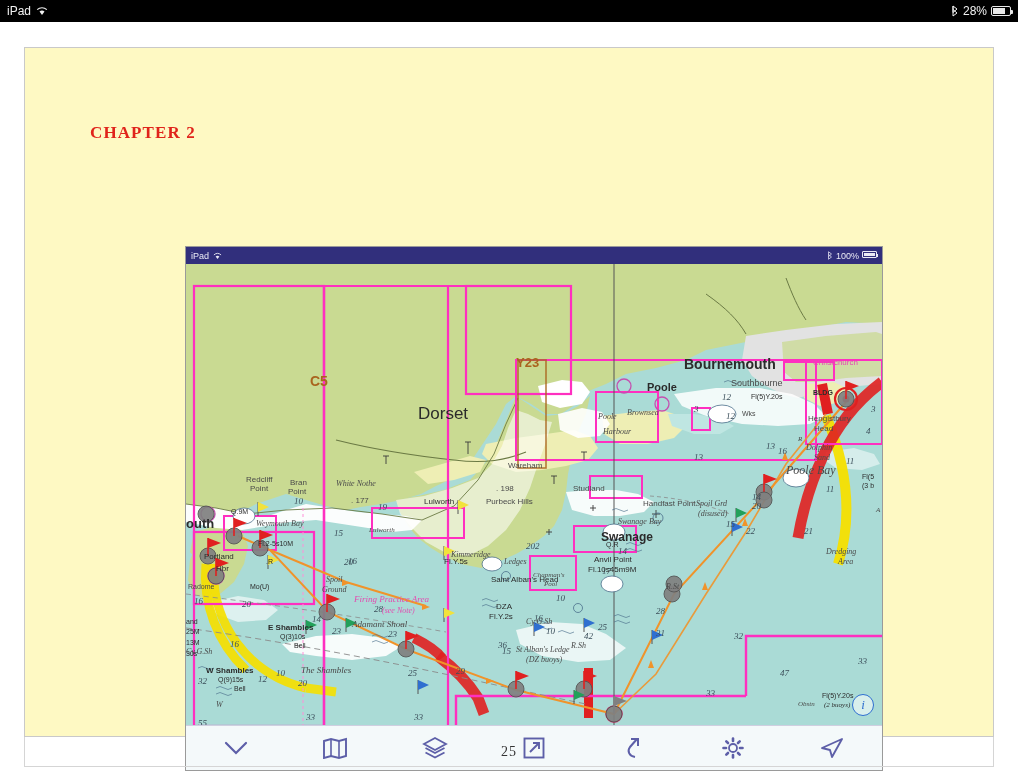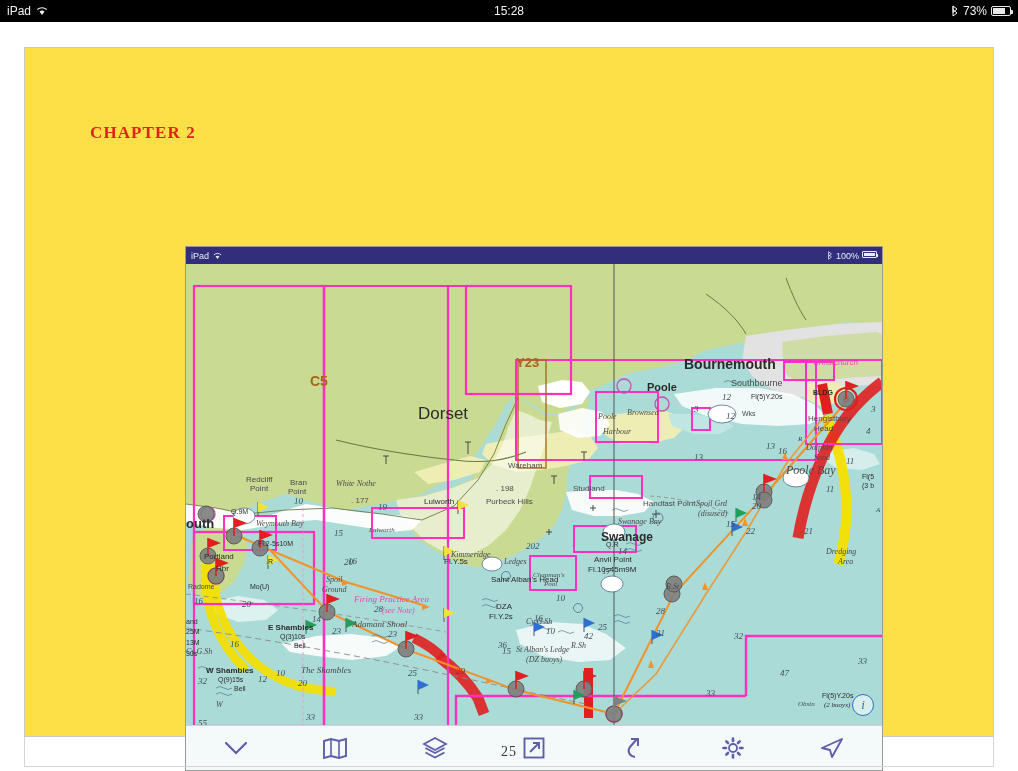--- a/index.html
+++ b/index.html
@@ -14,21 +14,21 @@
   .ios-statusbar .left{display:flex;align-items:center;gap:5px;}
   .ios-statusbar .center{position:absolute;left:0;right:0;text-align:center;font-size:12px;}
   .ios-statusbar .right{margin-left:auto;display:flex;align-items:center;gap:4px;z-index:2;}
   .batt{width:20px;height:10px;border:1px solid #e8e8e8;border-radius:2px;position:relative;box-sizing:border-box;padding:1px;}
   .batt:after{content:"";position:absolute;right:-3px;top:3px;width:2px;height:4px;background:#e8e8e8;border-radius:0 1px 1px 0;}
   .batt i{display:block;height:100%;background:#e8e8e8;}
 
   
   .page{
     position:absolute;left:24px;top:47px;width:970px;height:690px;
-    background:#fde047;border:1px solid #c9c9c9;box-sizing:border-box;
+    background:#fef9c3;border:1px solid #c9c9c9;box-sizing:border-box;
   }
   .topbar{position:absolute;left:30px;top:52px;width:962px;height:6px;background:#000;}
   .page-number{
     position:absolute;left:24px;top:737px;width:970px;height:30px;
     border:1px solid #d5d5d5;border-top:none;box-sizing:border-box;
     display:flex;align-items:center;justify-content:center;
     font-family:"Liberation Serif",serif;font-size:14px;color:#333;letter-spacing:1px;
   }
   .chapter-label{
     position:absolute;left:65px;top:75px;
@@ -71,27 +71,26 @@
 <body>
 
 <div class="ios-statusbar">
   <div class="left">
     <span>iPad</span>
     <svg width="12" height="10" viewBox="0 0 12 10">
       <path d="M6 9 L3.5 5.6 A4 4 0 0 1 8.5 5.6 Z" fill="#f2f2f2"></path>
       <path d="M1.2 3.6 A7.2 7.2 0 0 1 10.8 3.6" stroke="#f2f2f2" stroke-width="1.2" fill="none"></path>
     </svg>
   </div>
-  <div class="center">15:28</div>
   <div class="right">
     <svg width="8" height="12" viewBox="0 0 8 12">
       <path d="M2 1 L6 4 L2 7.5 L2 1 M2 11 L6 8 L2 4.5" stroke="#f2f2f2" stroke-width="1" fill="none"></path>
       <line x1="2" y1="1" x2="2" y2="11" stroke="#f2f2f2" stroke-width="1"></line>
     </svg>
-    <span>73%</span>
+    <span>28%</span>
     <span class="batt">
         <i id="battfill" style="width: 73%;"></i>
       </span>
   </div>
 </div>
 
 <div class="topbar"></div>
 <div class="page">
 
   <div class="chapter-label">CHAPTER 2</div>

